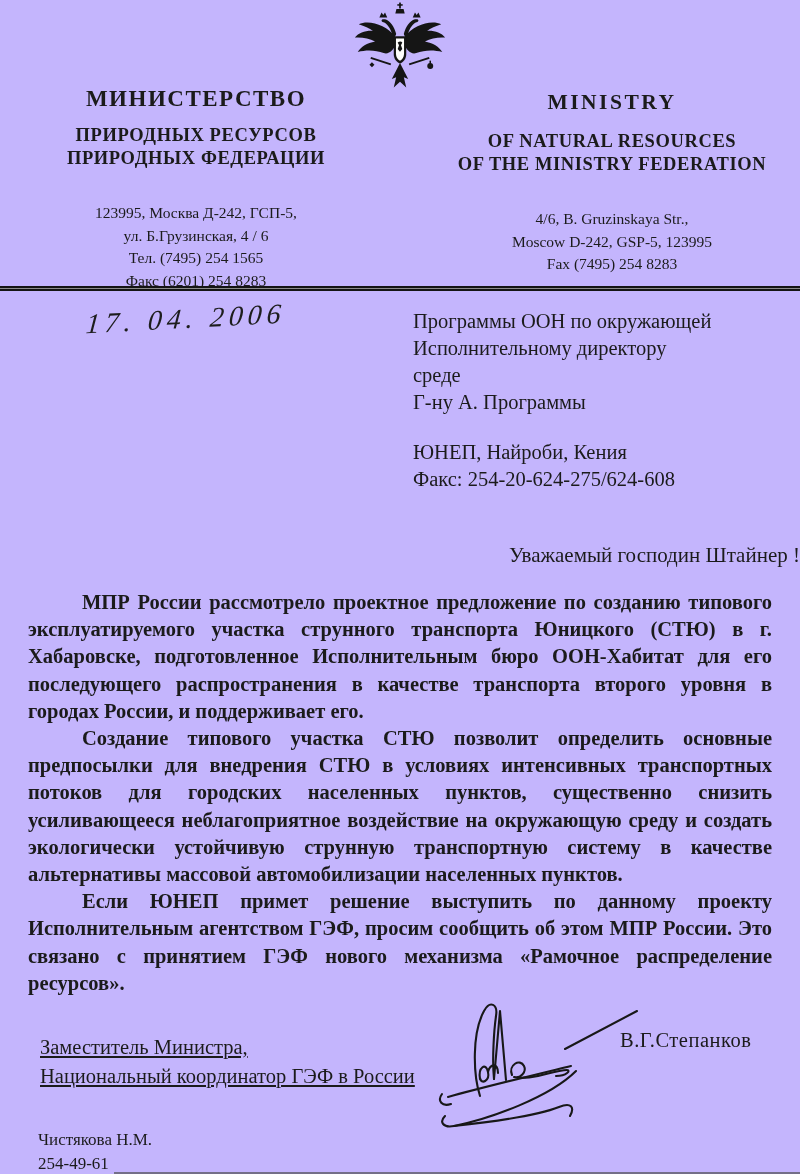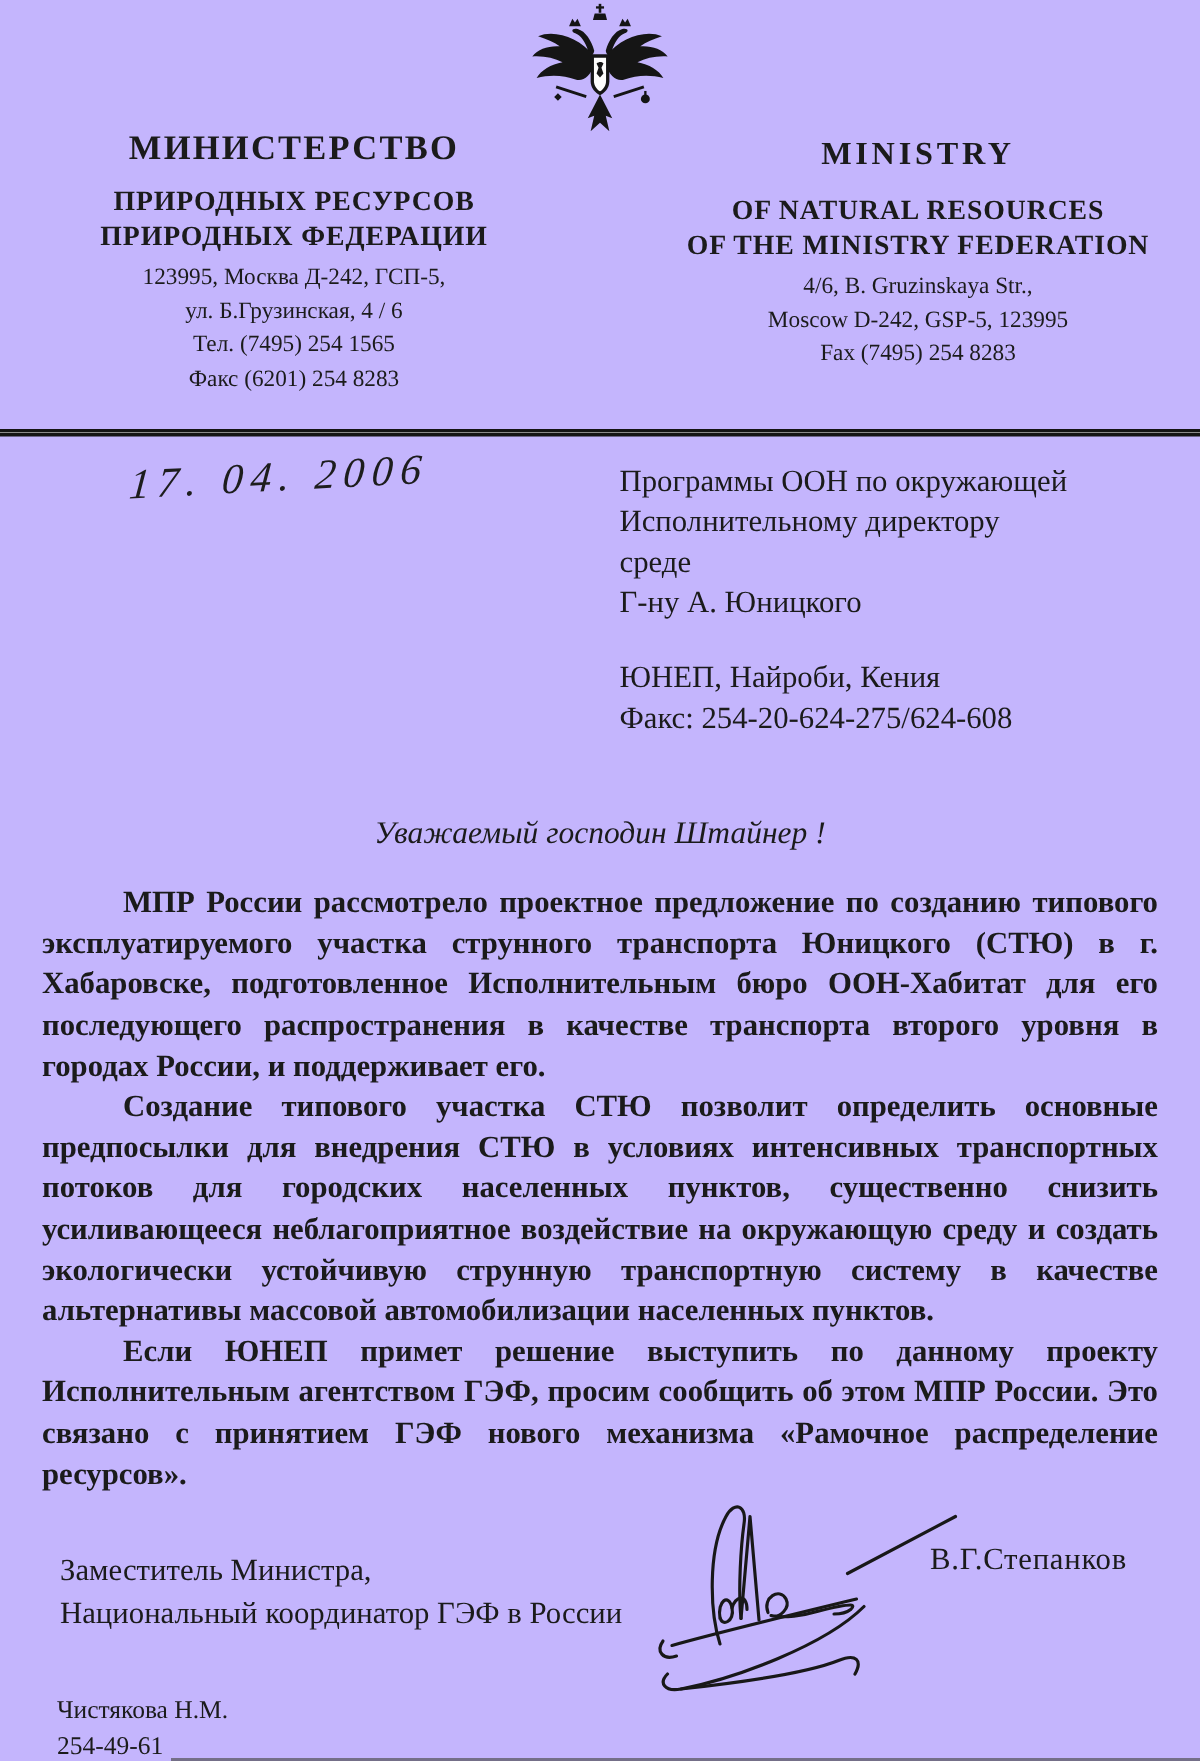--- a/index.html
+++ b/index.html
@@ -14,40 +14,40 @@
     overflow:hidden;
   }
   
   .emblem{position:absolute;left:352px;top:2px;width:96px;height:100px;}
   .hdr-col{position:absolute;text-align:center;}
   .hdr-left{left:34px;top:86px;width:324px;}
   .hdr-right{left:444px;top:90px;width:336px;}
   .hdr-title1{font-weight:bold;font-size:23px;letter-spacing:1.5px;margin-bottom:12px;}
   .hdr-right .hdr-title1{font-size:21.5px;letter-spacing:2.5px;margin-bottom:15px;}
   .hdr-title2,.hdr-title3{font-weight:bold;font-size:18.5px;letter-spacing:0.6px;line-height:23px;}
-  .hdr-address{margin-top:4px;font-size:15.5px;line-height:22.5px;font-family:Liberation Serif, serif;}
+  .hdr-address{margin-top:32px;font-size:15.5px;line-height:22.5px;font-family:Liberation Serif, serif;}
   .divider{
     position:absolute;left:0;top:286px;width:800px;height:5px;
     background:linear-gradient(#141414 0 38%,#8a8a8a 38% 55%,#141414 55% 100%);
   }
   
   .hand-date{
     position:absolute;left:86px;top:303px;
     font-style:italic;font-size:28px;letter-spacing:5px;color:#1d1d1d;
     transform:rotate(-3deg) skewX(-8deg);
     white-space:nowrap;
   }
   .recipient{position:absolute;left:413px;top:308px;width:370px;font-size:20.5px;line-height:27px;}
   .recipient-org{margin-top:23px;}
   
-  .salutation{position:absolute;left:0;top:543px;width:800px;text-align:center;font-size:21px;font-style:italic;}
+  .salutation{position:absolute;left:0;top:543px;width:800px;text-align:right;font-size:21px;}
   .body-text{position:absolute;left:28px;top:589px;width:744px;font-size:20.5px;line-height:27.2px;text-align:justify;font-weight:bold;}
   .body-text p{margin:0;text-indent:54px;}
   
-  .sign-position{position:absolute;left:40px;top:1033px;font-size:20.5px;line-height:29px;}
+  .sign-position{position:absolute;left:40px;top:1033px;font-size:20.5px;line-height:29px;text-decoration:underline;}
   .signature-svg{position:absolute;left:428px;top:978px;width:222px;height:152px;}
   .signatory-name{position:absolute;left:620px;top:1029px;font-size:20.5px;letter-spacing:0.5px;}
   
   .footer{position:absolute;left:38px;top:1128px;font-size:17px;line-height:24px;}
   .bottom-line{position:absolute;left:114px;right:0;bottom:0;height:2px;background:#4a4a4a;opacity:.65;}
 </style>
 </head>
 <body>
 
 <div class="page">
@@ -111,21 +111,21 @@
   </div>
 
   <div class="divider"></div>
 
   <div class="hand-date">17. 04. 2006</div>
 
   <div class="recipient">
     <div>Программы ООН по окружающей</div>
     <div>Исполнительному директору</div>
     <div>среде</div>
-    <div>Г-ну А. Юницкого</div>
+    <div>Г-ну А. Программы</div>
     <div class="recipient-org">
       <div>ЮНЕП, Найроби, Кения</div>
       <div>Факс: 254-20-624-275/624-608</div>
     </div>
   </div>
 
   <div class="salutation">Уважаемый господин Штайнер !</div>
 
   <div class="body-text">
     <p>МПР России рассмотрело проектное предложение по созданию типового эксплуатируемого участка струнного транспорта Юницкого (СТЮ) в г. Хабаровске, подготовленное Исполнительным бюро ООН-Хабитат для его последующего распространения в качестве транспорта второго уровня в городах России, и поддерживает его.</p>

